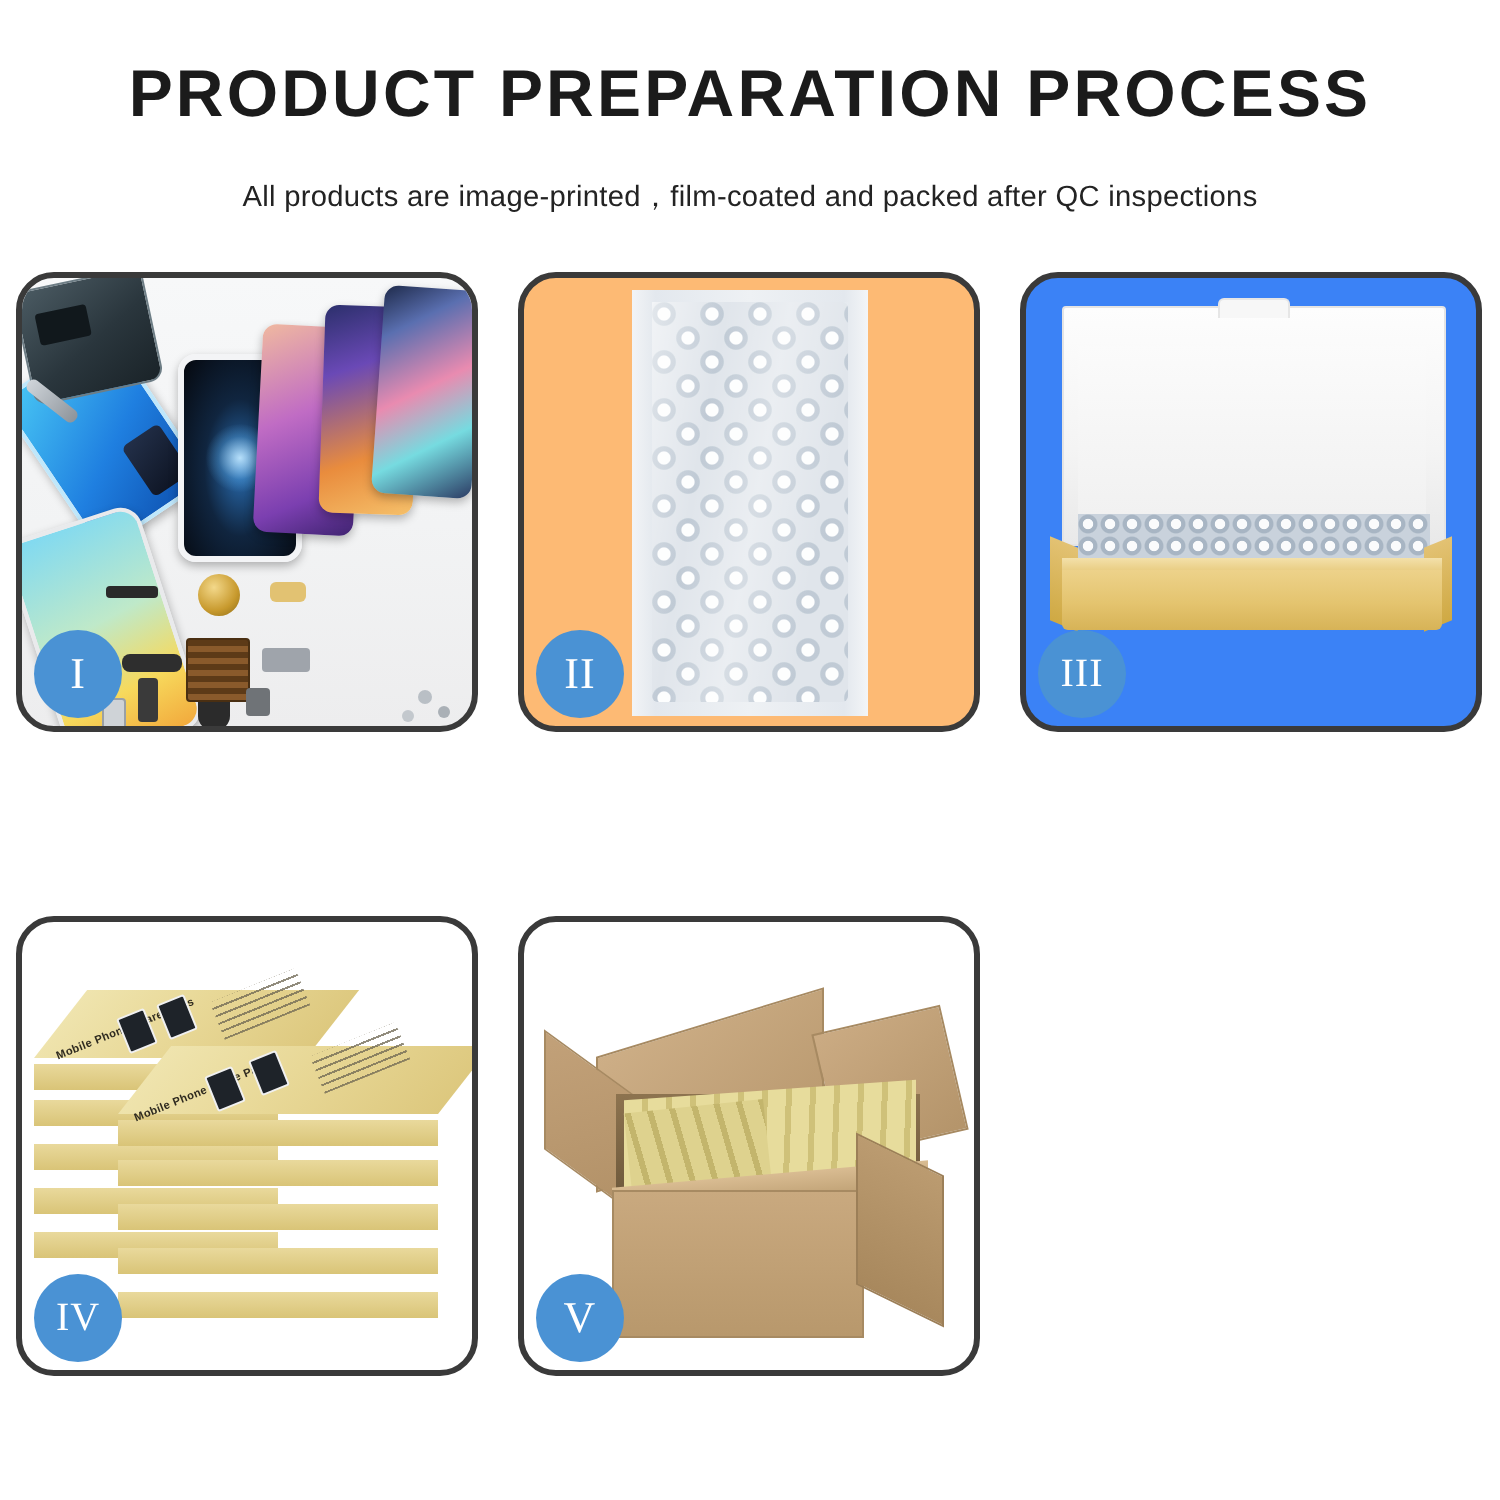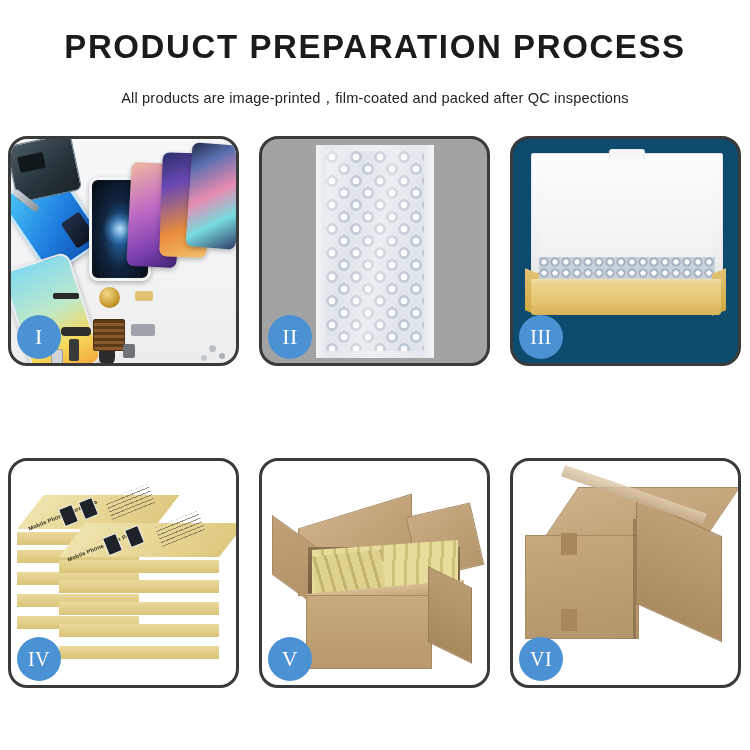--- a/index.html
+++ b/index.html
@@ -133,21 +133,21 @@
   }
   .housing:after{content:"";position:absolute;left:8px;top:12px;width:26px;height:16px;
         background:#11181c;border-radius:2px;}
   .tool{left:196px;top:158px;width:30px;height:7px;transform:rotate(38deg);
         background:linear-gradient(90deg,#cfd4d9,#8d949b);border-radius:3px;}
   .screw1{left:198px;top:206px;width:7px;height:7px;border-radius:50%;background:#b9bfc5;}
   .screw2{left:208px;top:214px;width:6px;height:6px;border-radius:50%;background:#aab0b6;}
   .screw3{left:190px;top:216px;width:6px;height:6px;border-radius:50%;background:#c3c8cd;}
 
   
-  .p2{background:#a3a3a3;}
+  .p2{background:#fdba74;}
   .bw-sheet{
     position:absolute;left:50%;top:6px;transform:translateX(-50%);
     width:118px;height:213px;
     background:linear-gradient(90deg,#f2f4f6 0%,#e3e8ee 10%,#eef1f4 50%,#e3e8ee 90%,#f3f5f7 100%);
   }
   .bw-bubbles{
     position:absolute;left:50%;top:12px;transform:translateX(-50%);
     width:98px;height:200px;
     background:
       radial-gradient(circle at 6px 6px, rgba(255,255,255,.95) 0 3px, rgba(163,181,199,.55) 3.6px 5.6px, rgba(255,255,255,0) 6.2px),
@@ -157,21 +157,21 @@
     border-radius:3px;
     filter:saturate(.85);
   }
   .bw-gloss{
     position:absolute;left:50%;top:12px;transform:translateX(-50%);
     width:98px;height:200px;
     background:linear-gradient(100deg,rgba(255,255,255,.55) 0%,rgba(255,255,255,0) 28%,rgba(255,255,255,.35) 52%,rgba(255,255,255,0) 78%);
   }
 
   
-  .p3{background:#0c4a6e;}
+  .p3{background:#3b82f6;}
   .b3-lid{
     position:absolute;left:18px;top:14px;width:190px;height:118px;
     background:linear-gradient(180deg,#fdfdfd 0%,#f4f4f4 60%,#e9e9e9 100%);
     border:1px solid #e4e4e4;border-radius:2px;
   }
   .b3-lid:before{
     content:"";position:absolute;left:50%;top:-5px;transform:translateX(-50%);
     width:34px;height:9px;background:#f7f7f7;border:1px solid #e6e6e6;border-bottom:none;border-radius:3px 3px 0 0;
   }
   .b3-inner{
@@ -386,27 +386,15 @@
         <div class="c5-inner"></div>
         <div class="c5-items"></div>
         <div class="c5-items2"></div>
         <div class="c5-rim"></div>
         <div class="c5-front"></div>
         <div class="c5-right"></div>
       </div>
       <div class="badge">V</div>
     </div>
 
-    <div class="panel p6">
-      <div class="scene">
-        <div class="c6-top"></div>
-        <div class="c6-left"></div>
-        <div class="c6-right"></div>
-        <div class="c6-tape"></div>
-        <div class="c6-seam"></div>
-        <div class="c6-tab1"></div>
-        <div class="c6-tab2"></div>
-      </div>
-      <div class="badge wide">VI</div>
-    </div>
 
   </div>
 </div>
 
 </body></html>

